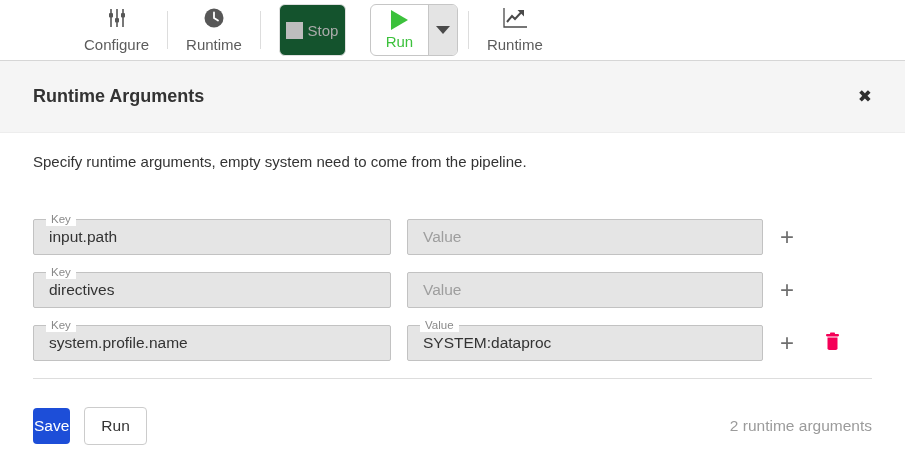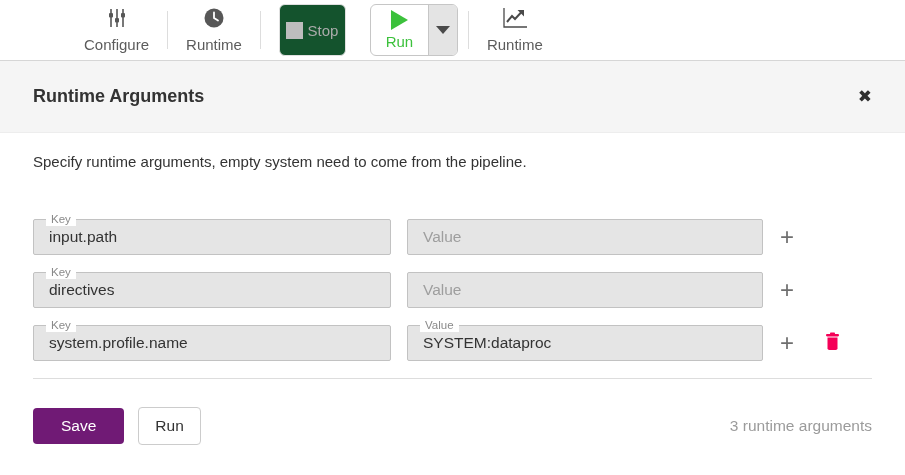--- a/index.html
+++ b/index.html
@@ -93,22 +93,22 @@
     font-family:inherit; line-height:1;
   }
   .trash-btn {
     margin-left:27px; background:none; border:none; padding:0; cursor:pointer;
     display:flex; align-items:center;
   }
 
   .footer-divider { border:none; border-top:1px solid #ddd; margin:0; }
   .footer { display:flex; align-items:center; margin-top:28px; }
   .save-btn {
-    background:#701a75; color:#fff; border:none; border-radius:4px;
-    font-size:15.5px; padding:9px 28px; cursor:pointer; font-family:inherit;
+    background:#1d4ed8; color:#fff; border:none; border-radius:4px;
+    font-size:15.5px; padding:9px 1px; cursor:pointer; font-family:inherit;
   }
   .run-btn {
     background:#fff; color:#333; border:1px solid #ccc; border-radius:4px;
     font-size:15.5px; padding:9px 16px; margin-left:14px; cursor:pointer;
     font-family:inherit;
   }
   .count-text { margin-left:auto; color:#9b9b9b; font-size:15.5px; }
 </style>
 </head>
 <body>
@@ -225,16 +225,16 @@
       </button>
     </div>
 
   </div>
 
   <hr class="footer-divider">
 
   <div class="footer">
     <button class="save-btn">Save</button>
     <button class="run-btn">Run</button>
-    <span class="count-text">3 runtime arguments</span>
+    <span class="count-text">2 runtime arguments</span>
   </div>
 
 </div>
 
 </body></html>

